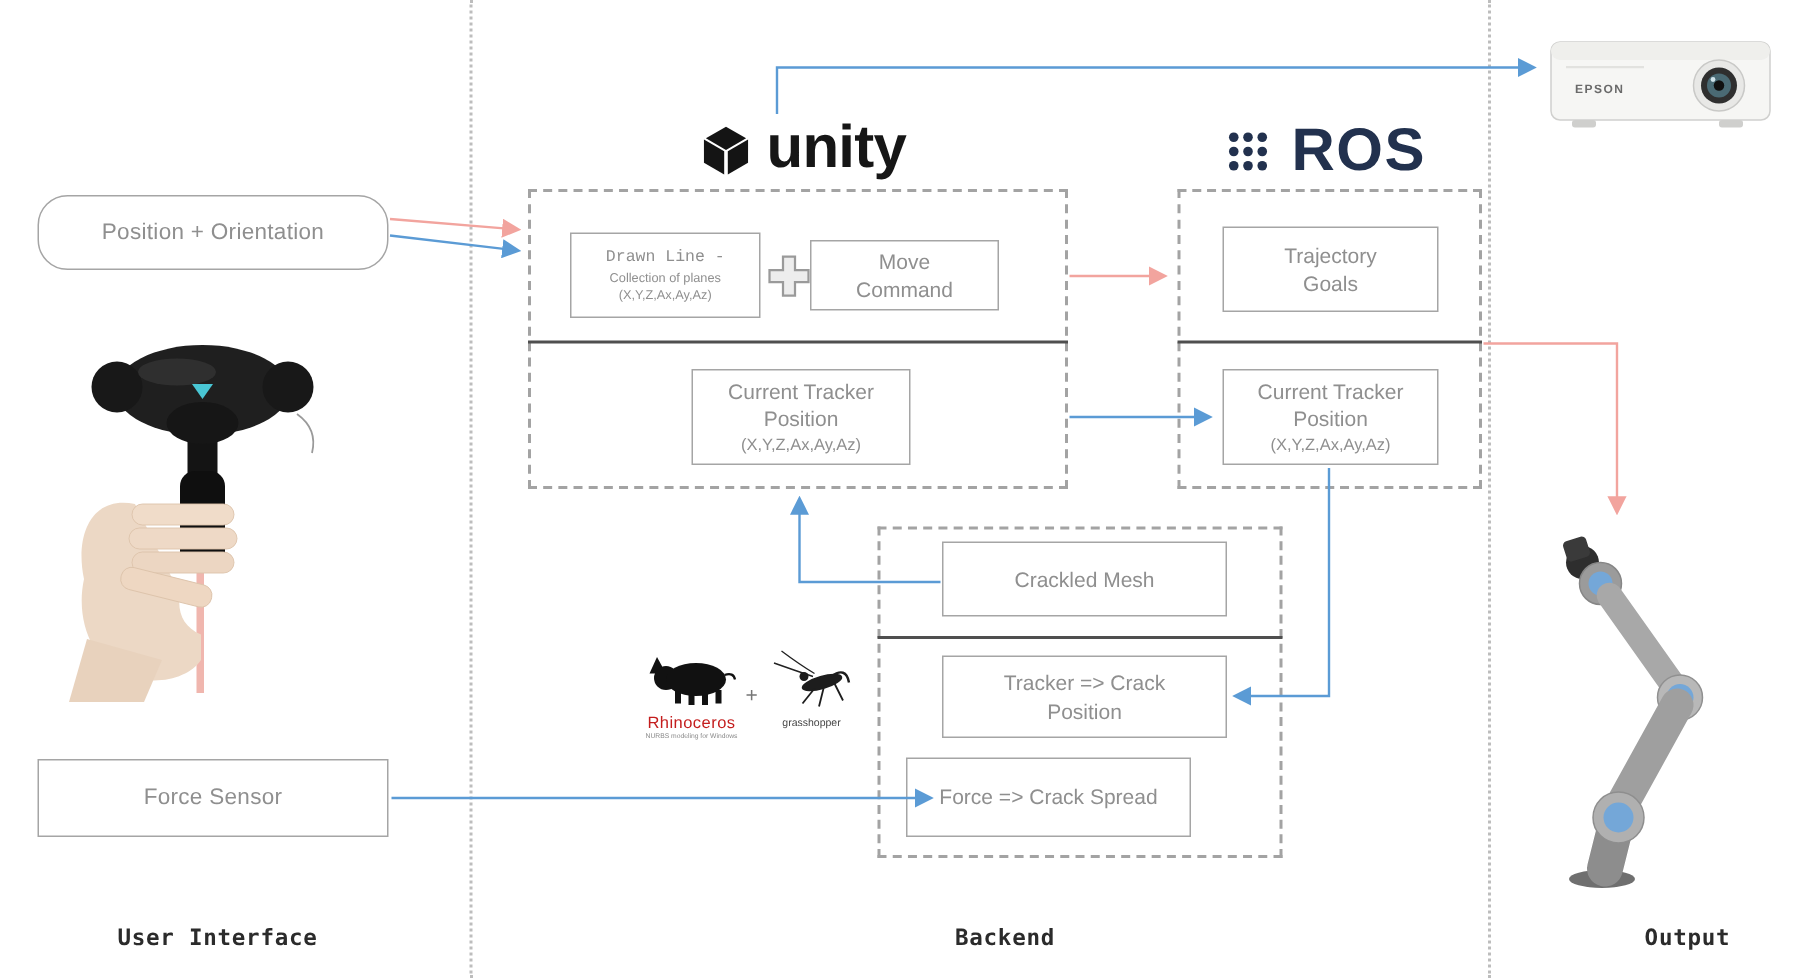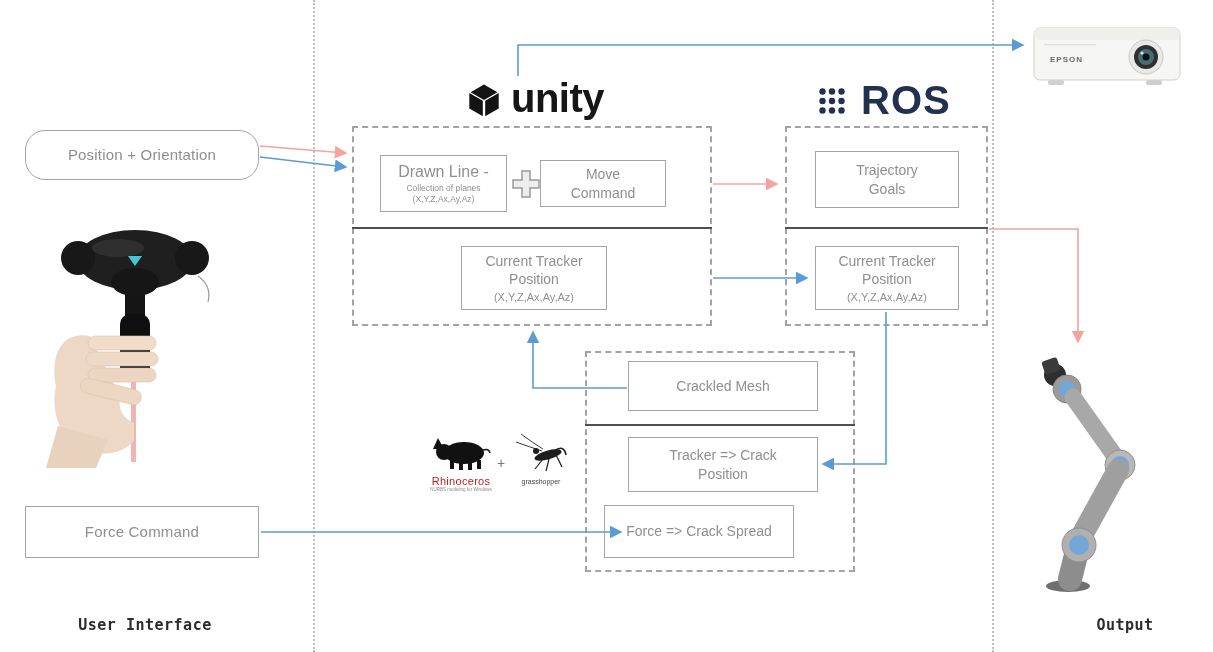--- a/index.html
+++ b/index.html
@@ -8,21 +8,21 @@
   .canvas { position:relative; width:1213px; height:652px; background:#fff; overflow:hidden; }
 
   .vsep { position:absolute; top:0; bottom:0; width:0; border-left:2px dotted #bdbdbd; z-index:0; }
 
   .box { position:absolute; border:1px solid var(--box-border,#a5a5a5); background:#fff;
          color:var(--box-text,#8f8f8f); display:flex; flex-direction:column; align-items:center;
          justify-content:center; text-align:center; white-space:pre-line; z-index:2; line-height:1.3; }
   .box-lg { font-size:15px; letter-spacing:.2px; }
   .node   { font-size:14px; }
   .coords { font-size:11px; margin-top:2px; }
-  .dl-title { font-size:16px; }
+  .dl-title { font-size:11px;font-family:Liberation Mono, monospace; }
   .dl-sub   { font-size:8.5px; margin-top:1px; }
   .dl-coords{ font-size:8.5px; }
 
   .group { position:absolute; border:2px dashed #a3a3a3; z-index:1; }
   .hline { position:absolute; height:2px; background:var(--divider,#4f4f4f); z-index:2; }
 
   .arrows { position:absolute; left:0; top:0; z-index:6; pointer-events:none; }
   .ar { stroke:var(--arrow-red,#f2a49e); fill:none; stroke-width:1.6; }
   .ab { stroke:var(--arrow-blue,#5b9bd5); fill:none; stroke-width:1.6; }
   .mr { fill:var(--arrow-red,#f2a49e); }
@@ -55,21 +55,21 @@
 <div class="canvas">
 
   <div class="vsep" style="left:313px;"></div>
   <div class="vsep" style="left:992px;"></div>
 
   <div class="box box-lg" style="left:25px; top:130px; width:234px; height:50px;border-radius:20px;">
     <span>Position + Orientation</span>
   </div>
 
   <div class="box box-lg" style="left:25px; top:506px; width:234px; height:52px;">
-    <span>Force Command</span>
+    <span>Force Sensor</span>
   </div>
 
   <svg class="illus" style="left:30px; top:218px;" width="210" height="250" viewBox="0 0 210 250">
     <rect x="95" y="68" width="20" height="32" fill="#141414"></rect>
     <rect x="90" y="96" width="30" height="66" rx="10" fill="#0f0f0f"></rect>
     <rect x="101" y="158" width="5" height="86" fill="#f0b6ae"></rect>
     <ellipse cx="105" cy="42" rx="58" ry="30" fill="#1f1f1f"></ellipse>
     <circle cx="48" cy="40" r="17" fill="#181818"></circle>
     <circle cx="162" cy="40" r="17" fill="#181818"></circle>
     <ellipse cx="105" cy="64" rx="24" ry="14" fill="#161616"></ellipse>
@@ -244,17 +244,20 @@
     <polyline class="ab" points="713,278 806,278" marker-end="url(#mb)"></polyline>
     <polyline class="ar" points="989,229 1078,229 1078,341" marker-end="url(#mr)"></polyline>
     <polyline class="ab" points="886,312 886,464 824,464" marker-end="url(#mb)"></polyline>
     <polyline class="ab" points="627,388 533,388 533,333" marker-end="url(#mb)"></polyline>
     <polyline class="ab" points="261,532 620,532" marker-end="url(#mb)"></polyline>
   </svg>
 
   <div class="section-label" style="left:40px; width:210px;">
     <span>User Interface</span>
   </div>
+  <div class="section-label" style="left:570px; width:200px;">
+    <span>Backend</span>
+  </div>
   <div class="section-label" style="left:1030px; width:190px;">
     <span>Output</span>
   </div>
 
 </div>
 
 </body></html>

